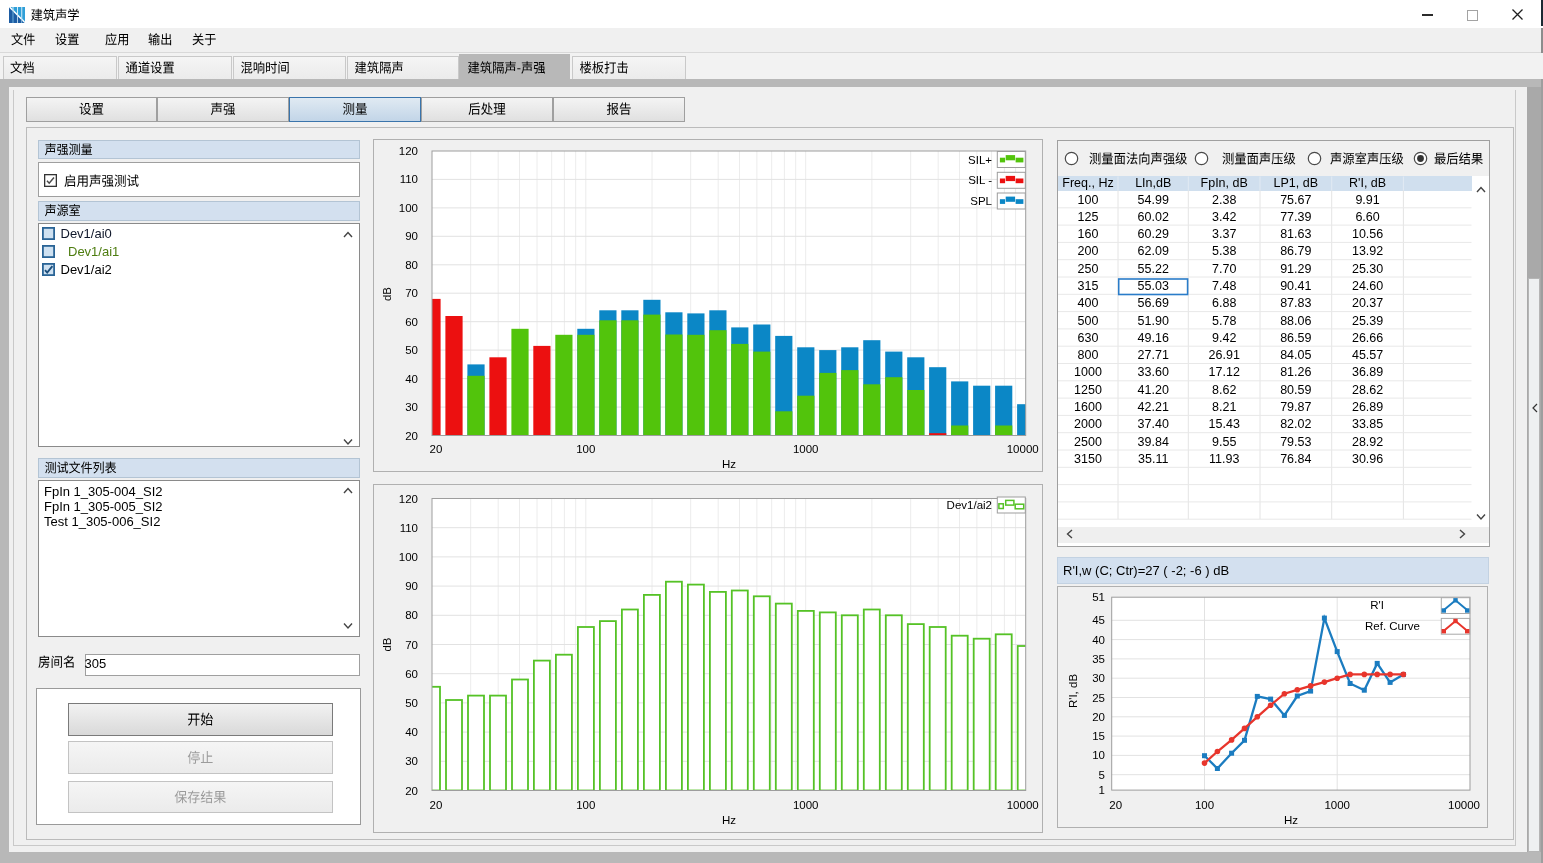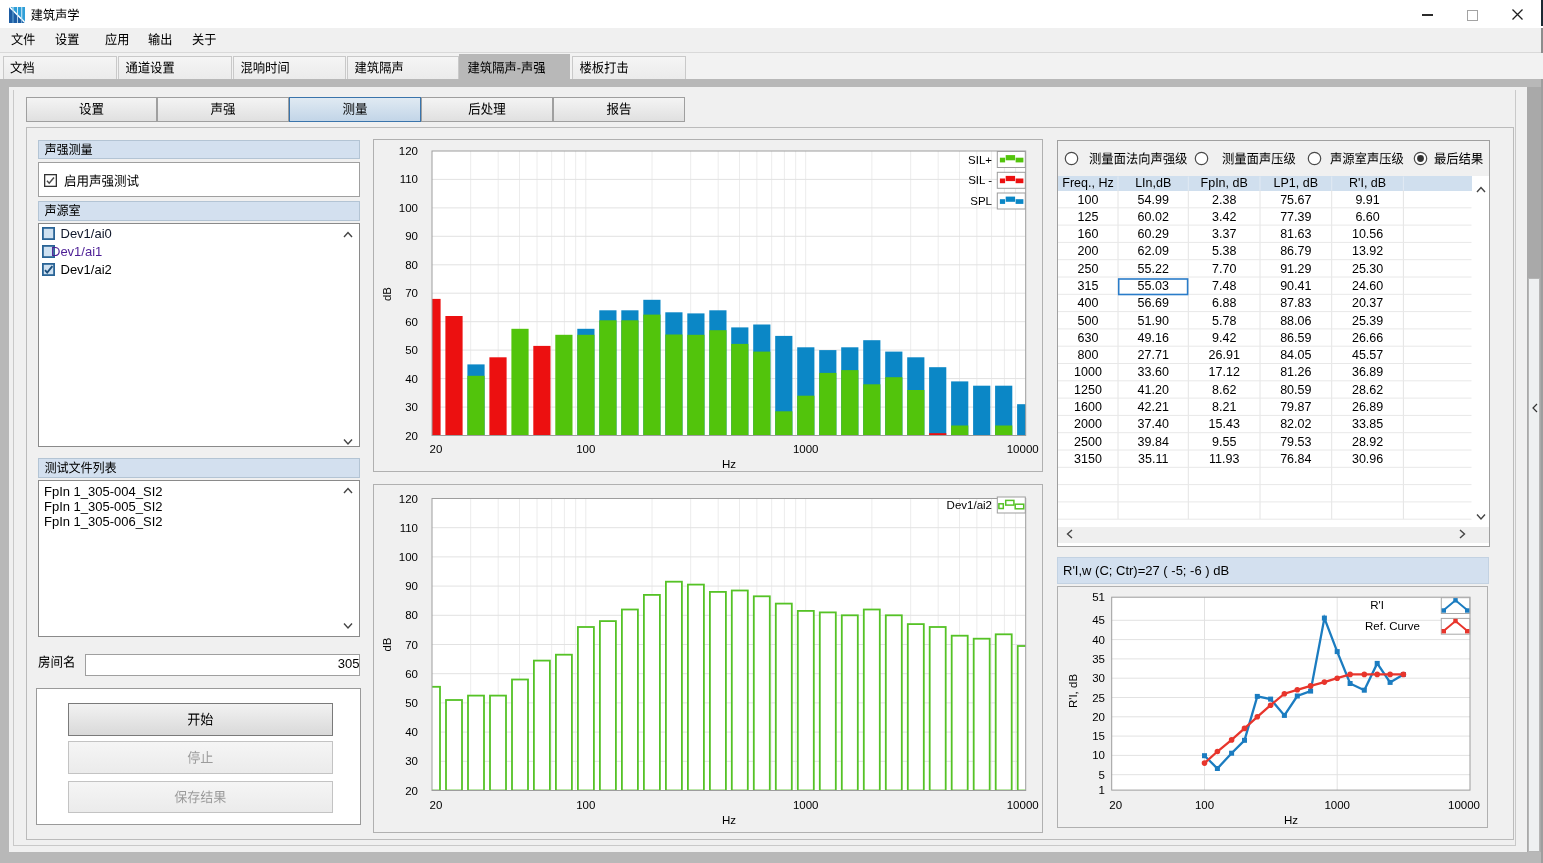--- a/index.html
+++ b/index.html
@@ -121,45 +121,45 @@
   </svg>
 <div style="position:absolute;left:37.6px;top:200.5px;width:322.4px;height:20.0px;background:#d3e0ef;border:1px solid #b3c4d4;box-sizing:border-box"></div>
 <div style="position:absolute;left:37.6px;top:222.8px;width:322.4px;height:224.7px;background:#fff;border:1px solid #8a8a8a;box-sizing:border-box"></div>
 <svg style="position:absolute;left:42px;top:227.2px" width="13" height="13" viewBox="0 0 13 13">
     <rect x="0.9" y="0.9" width="11.2" height="11.2" fill="#cfe1f1" stroke="#2a6496" stroke-width="1.8"></rect>
   </svg>
 <div style="position:absolute;left:60.5px;top:225.7px;width:100px;height:16px;font:13px 'Liberation Sans',sans-serif;color:#0f172a;line-height:16px">Dev1/ai0</div>
 <svg style="position:absolute;left:42px;top:245.1px" width="13" height="13" viewBox="0 0 13 13">
     <rect x="0.9" y="0.9" width="11.2" height="11.2" fill="#cfe1f1" stroke="#2a6496" stroke-width="1.8"></rect>
   </svg>
-<div style="position:absolute;left:51px;top:243.6px;width:100px;height:16px;font:13px 'Liberation Sans',sans-serif;color:#4c1d95;line-height:16px">Dev1/ai1</div>
+<div style="position:absolute;left:68px;top:243.6px;width:100px;height:16px;font:13px 'Liberation Sans',sans-serif;color:#4d7c0f;line-height:16px">Dev1/ai1</div>
 <svg style="position:absolute;left:42px;top:263.0px" width="13" height="13" viewBox="0 0 13 13">
     <rect x="0.9" y="0.9" width="11.2" height="11.2" fill="#cfe1f1" stroke="#2a6496" stroke-width="1.8"></rect>
     <path d="M3 7.2 L5.2 9.6 L10.4 3.2" stroke="#1d4f7c" stroke-width="1.9" fill="none"></path>
   </svg>
 <div style="position:absolute;left:60.5px;top:261.5px;width:100px;height:16px;font:13px 'Liberation Sans',sans-serif;color:#000;line-height:16px">Dev1/ai2</div>
 <svg style="position:absolute;left:343px;top:230.5px" width="10" height="8" viewBox="0 0 10 8">
     <path d="M1 6 L5 1.5 L9 6" stroke="#444" stroke-width="1.4" fill="none"></path>
   </svg>
 <svg style="position:absolute;left:343px;top:437.5px" width="10" height="8" viewBox="0 0 10 8">
     <path d="M1 1.5 L5 6 L9 1.5" stroke="#444" stroke-width="1.4" fill="none"></path>
   </svg>
 <div style="position:absolute;left:37.6px;top:458px;width:322.4px;height:19.5px;background:#d3e0ef;border:1px solid #b3c4d4;box-sizing:border-box"></div>
 <div style="position:absolute;left:37.6px;top:480px;width:322.4px;height:156.6px;background:#fff;border:1px solid #8a8a8a;box-sizing:border-box"></div>
 <div style="position:absolute;left:44px;top:483.5px;width:170px;height:15px;font:13px 'Liberation Sans',sans-serif;line-height:15px">FpIn 1_305-004_SI2</div>
 <div style="position:absolute;left:44px;top:498.9px;width:170px;height:15px;font:13px 'Liberation Sans',sans-serif;line-height:15px">FpIn 1_305-005_SI2</div>
-<div style="position:absolute;left:44px;top:514.3px;width:170px;height:15px;font:13px 'Liberation Sans',sans-serif;line-height:15px">FpIn 1_305-006_SI2</div>
+<div style="position:absolute;left:44px;top:514.3px;width:170px;height:15px;font:13px 'Liberation Sans',sans-serif;line-height:15px">Test 1_305-006_SI2</div>
 <svg style="position:absolute;left:343px;top:487px" width="10" height="8" viewBox="0 0 10 8">
     <path d="M1 6 L5 1.5 L9 6" stroke="#444" stroke-width="1.4" fill="none"></path>
   </svg>
 <svg style="position:absolute;left:343px;top:622px" width="10" height="8" viewBox="0 0 10 8">
     <path d="M1 1.5 L5 6 L9 1.5" stroke="#444" stroke-width="1.4" fill="none"></path>
   </svg>
 <div style="position:absolute;left:84.5px;top:654.4px;width:275px;height:21.5px;background:#fff;border:1px solid #9f9f9f;box-sizing:border-box"></div>
-<div style="position:absolute;left:84.5px;top:654.4px;width:275px;height:19px;font:13px 'Liberation Sans',sans-serif;line-height:19px;text-align:right">305</div>
+<div style="position:absolute;left:84.5px;top:654.4px;width:275px;height:19px;font:13px 'Liberation Sans',sans-serif;line-height:19px;text-align:left">305</div>
 <div style="position:absolute;left:36.3px;top:688.2px;width:324.7px;height:137.2px;background:#fff;border:1px solid #9a9a9a;box-sizing:border-box"></div>
 <div style="position:absolute;left:67.8px;top:703.3px;width:265px;height:32.40000000000009px;background:linear-gradient(#f2f2f2,#d9d9d9);border:1px solid #7a7a7a;box-sizing:border-box"></div>
 <div style="position:absolute;left:67.8px;top:741.3px;width:265px;height:32.700000000000045px;background:linear-gradient(#f5f5f5,#ebebeb);border:1px solid #c3c3c3;box-sizing:border-box"></div>
 <div style="position:absolute;left:67.8px;top:780.9px;width:265px;height:32.5px;background:linear-gradient(#f5f5f5,#ebebeb);border:1px solid #c3c3c3;box-sizing:border-box"></div>
 <div style="position:absolute;left:372.8px;top:139px;width:670.2px;height:333.3px;background:#f0f0f0;border:1px solid #b0b0b0;box-sizing:border-box"></div>
 <div style="position:absolute;left:372.8px;top:484.4px;width:670.2px;height:348.4px;background:#f0f0f0;border:1px solid #b0b0b0;box-sizing:border-box"></div>
 <div style="position:absolute;left:1057px;top:140px;width:433px;height:407px;background:#fff;border:1px solid #9f9f9f;box-sizing:border-box"></div>
 <div style="position:absolute;left:1058px;top:141px;width:431px;height:34.5px;background:#f0f0f0"></div>
 <svg style="position:absolute;left:1064.1px;top:151.2px" width="15" height="15" viewBox="0 0 15 15">
     <circle cx="7.5" cy="7.5" r="6.2" fill="#fff" stroke="#4a4a4a" stroke-width="1.2"></circle>
@@ -182,21 +182,21 @@
     <path d="M1 1.5 L5 6 L9 1.5" stroke="#444" stroke-width="1.4" fill="none"></path>
   </svg>
 <div style="position:absolute;left:1058px;top:526.5px;width:431px;height:16px;background:#efefef"></div>
 <svg style="position:absolute;left:1066.0px;top:528.5px" width="7" height="10" viewBox="0 0 7 10">
     <path d="M6 1 L1.5 5 L6 9" stroke="#444" stroke-width="1.4" fill="none"></path>
   </svg>
 <svg style="position:absolute;left:1458.5px;top:528.5px" width="7" height="10" viewBox="0 0 7 10">
     <path d="M1 1 L5.5 5 L1 9" stroke="#444" stroke-width="1.4" fill="none"></path>
   </svg>
 <div style="position:absolute;left:1056.5px;top:557px;width:432.5px;height:27px;background:#d3e0ef;border:1px solid #c3d2e2;box-sizing:border-box"></div>
-<div style="position:absolute;left:1063px;top:557px;width:420px;height:27px;font:13px 'Liberation Sans',sans-serif;line-height:27px">R'I,w (C; Ctr)=27 ( -5; -6 ) dB</div>
+<div style="position:absolute;left:1063px;top:557px;width:420px;height:27px;font:13px 'Liberation Sans',sans-serif;line-height:27px">R'I,w (C; Ctr)=27 ( -2; -6 ) dB</div>
 <div style="position:absolute;left:1056.5px;top:585.5px;width:431.5px;height:242.0px;background:#f0f0f0;border:1px solid #b0b0b0;box-sizing:border-box"></div>
 <svg style="position:absolute;left:0px;top:0px" width="1543" height="863" viewBox="0 0 1543 863" font-family="Liberation Sans,sans-serif">
     <rect x="432" y="151" width="593.7" height="284.5" fill="#ffffff" stroke="none"></rect>
     <line x1="470.7" y1="151" x2="470.7" y2="435.5" stroke="#ececec" stroke-width="1"></line>
     <line x1="498.2" y1="151" x2="498.2" y2="435.5" stroke="#ececec" stroke-width="1"></line>
     <line x1="519.5" y1="151" x2="519.5" y2="435.5" stroke="#ececec" stroke-width="1"></line>
     <line x1="537.0" y1="151" x2="537.0" y2="435.5" stroke="#ececec" stroke-width="1"></line>
     <line x1="551.7" y1="151" x2="551.7" y2="435.5" stroke="#ececec" stroke-width="1"></line>
     <line x1="564.4" y1="151" x2="564.4" y2="435.5" stroke="#ececec" stroke-width="1"></line>
     <line x1="575.7" y1="151" x2="575.7" y2="435.5" stroke="#ececec" stroke-width="1"></line>

